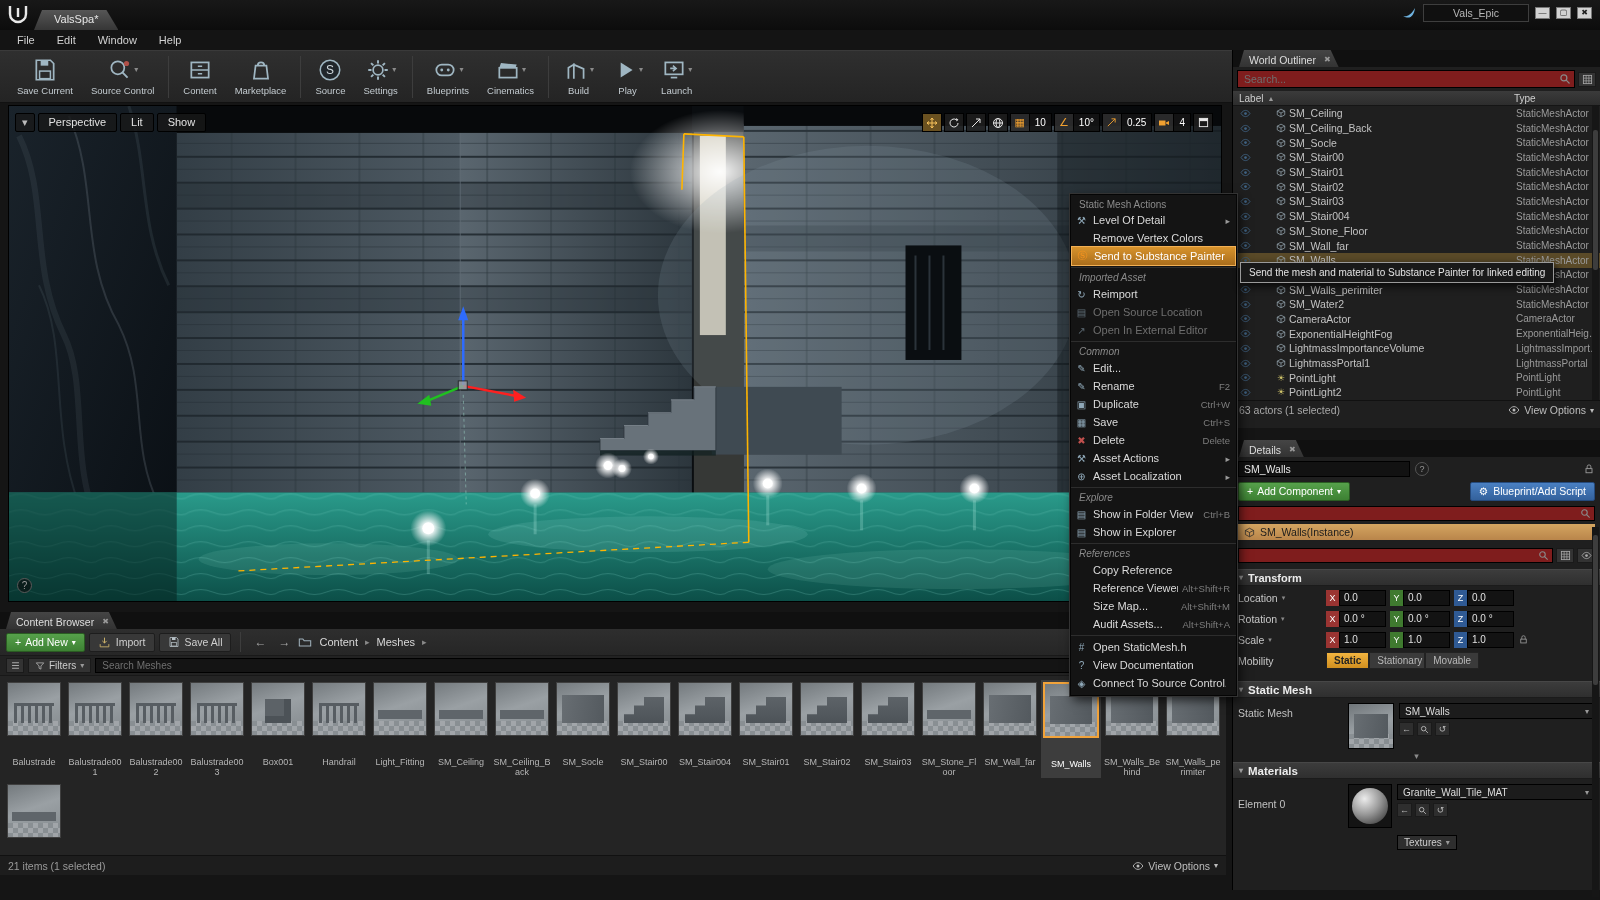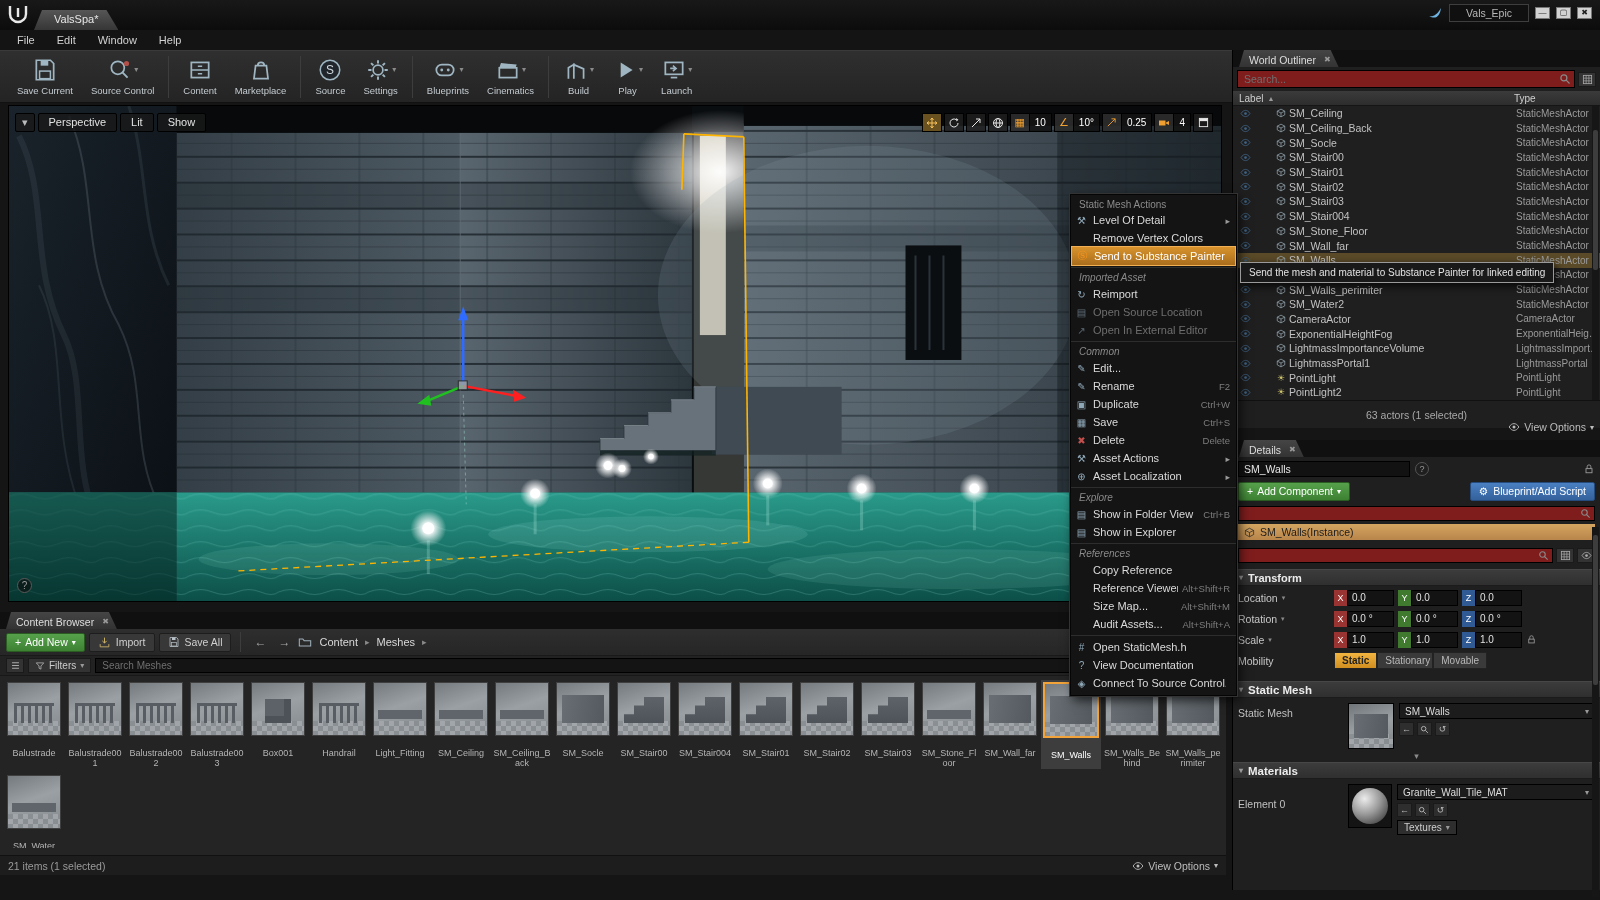--- a/index.html
+++ b/index.html
@@ -9,21 +9,21 @@
   svg.ic{display:block;}
   input{font-family:"Liberation Sans",sans-serif;outline:none;}
   ::placeholder{color:#6f6f6f;}
 
   
   .titlebar{position:absolute;left:0;top:0;width:1600px;height:30px;background:linear-gradient(#181818,#0c0c0c);display:flex;align-items:flex-end;}
   .ue-logo{position:absolute;left:6px;top:3px;width:24px;height:24px;color:#e8e8e8;}
   .doc-tab{margin-left:34px;height:20px;padding:3px 20px 0;background:linear-gradient(#565656,#363636);
            clip-path:polygon(8px 0,calc(100% - 12px) 0,100% 100%,0 100%);color:#e6e6e6;font-size:11px;}
   .tb-right{position:absolute;right:8px;top:4px;display:flex;align-items:center;gap:6px;}
-  .proj-badge{background:#101010;border:1px solid #3e3e3e;color:#b8b8b8;padding:2px 16px;font-size:10.5px;}
+  .proj-badge{background:#101010;border:1px solid #3e3e3e;color:#b8b8b8;padding:2px 29px;font-size:10.5px;}
   .win-btn{width:15px;height:12px;background:#d2d2d2;border:1px solid #777;color:#222;font-size:8px;line-height:10px;text-align:center;}
   .swoosh{color:#6fb3e0;}
 
   
   .menubar{position:absolute;left:0;top:30px;width:1600px;height:20px;background:#141414;display:flex;align-items:center;padding-left:6px;}
   .menu-item{padding:2px 11px;color:#d2d2d2;font-size:11px;}
 
   
   .toolbar{position:absolute;left:0;top:50px;width:1600px;height:53px;background:linear-gradient(#2f2f2f,#242424);
            border-top:1px solid #3a3a3a;border-bottom:1px solid #111;display:flex;align-items:center;padding-left:8px;}
@@ -69,21 +69,21 @@
   .asset.sel .thumb{border:2px solid #f2a33a;width:56px;height:56px;}
   .floor{position:absolute;bottom:0;left:0;right:0;height:14px;opacity:.85;
          background-image:linear-gradient(45deg,#a5a9ad 25%,transparent 25%,transparent 75%,#a5a9ad 75%),linear-gradient(45deg,#a5a9ad 25%,#888e92 25%,#888e92 75%,#a5a9ad 75%);
          background-size:10px 10px;background-position:0 0,5px 5px;}
   .fig{position:absolute;bottom:12px;left:50%;transform:translateX(-50%);}
   .s-railing .fig{width:40px;height:20px;border-top:3px solid #575d62;background:repeating-linear-gradient(90deg,#575d62 0 3px,transparent 3px 7px);}
   .s-cube .fig{width:26px;height:24px;background:#5c6267;box-shadow:inset -7px -7px 0 #4c5257;}
   .s-steps .fig{width:40px;height:26px;background:linear-gradient(#5d6368,#4d5358);clip-path:polygon(0 100%,0 66%,25% 66%,25% 33%,50% 33%,50% 0,100% 0,100% 100%);}
   .s-slab .fig{width:42px;height:28px;background:linear-gradient(100deg,#686e73,#53595e);}
   .s-flat .fig{width:44px;height:9px;background:#5f656a;bottom:16px;}
-  .alabel{font-size:9px;color:#b5b5b5;text-align:center;line-height:1.15;margin-top:12px;padding:0 1px;word-break:break-all;max-height:21px;overflow:hidden;}
+  .alabel{font-size:9px;color:#b5b5b5;text-align:center;line-height:1.15;margin-top:21px;padding:0 1px;word-break:break-all;max-height:21px;overflow:hidden;}
   .asset.sel .alabel{color:#fff;}
   .cb-status{position:absolute;left:0;bottom:0;width:100%;height:20px;background:#1d1d1d;border-top:1px solid #111;display:flex;align-items:center;padding:0 8px;color:#9a9a9a;font-size:10.5px;}
   .view-opts{margin-left:auto;display:flex;align-items:center;gap:4px;color:#bdbdbd;}
 
   
   .outliner{position:absolute;left:1232px;top:50px;width:368px;height:378px;background:#1f1f1f;border-left:1px solid #000;}
   .wo-searchrow{display:flex;align-items:center;gap:3px;margin:3px 4px;}
   .search-wrap{position:relative;flex:1;}
   .search-input{width:100%;height:18px;background:#7f1d1d;border:1px solid #000;color:#ccc;font-size:10.5px;padding:0 20px 0 6px;}
   .search-ic{position:absolute;right:4px;top:3px;color:#8a8a8a;}
@@ -94,57 +94,57 @@
   .wo-row{display:flex;align-items:center;height:14.7px;font-size:10.5px;color:#c2c2c2;padding-left:4px;}
   .wo-row.sel{background:#5a4a28;}
   .wo-eye{width:16px;color:#3f6283;display:flex;justify-content:center;}
   .wo-sp{width:20px;}
   .wo-cub{width:16px;color:#9fb0ba;display:flex;justify-content:center;}
   .wo-cub.lit::after{content:"☀";color:#cfc36a;font-size:9px;}
   .wo-label{flex:1;white-space:nowrap;overflow:hidden;text-overflow:ellipsis;}
   .wo-type{width:84px;color:#9a9a9a;font-size:10px;white-space:nowrap;overflow:hidden;text-overflow:ellipsis;}
   .wo-sbar{position:absolute;right:1px;top:0;width:7px;height:100%;background:#161616;}
   .wo-sthumb{position:absolute;left:1px;top:24px;width:5px;height:140px;background:#3d3d3d;border-radius:2px;}
-  .wo-footer{height:19px;border-top:1px solid #111;display:flex;align-items:center;padding:8px 6px;color:#a8a8a8;font-size:10.5px;flex-direction:column;}
+  .wo-footer{height:19px;border-top:1px solid #111;display:flex;align-items:center;padding:0 6px;color:#a8a8a8;font-size:10.5px;}
 
   .details{position:absolute;left:1232px;top:440px;width:368px;height:450px;background:#1f1f1f;border-left:1px solid #000;}
   .d-body{padding:3px 5px 0 5px;position:relative;}
   .d-namerow{display:flex;align-items:center;gap:5px;height:18px;margin-bottom:3px;}
   .d-name{width:172px;height:16px;background:#121212;border:1px solid #000;color:#e6e6e6;font-size:10.5px;padding:0 5px;}
   .round-ic{width:14px;height:14px;border-radius:50%;border:1px solid #555;color:#999;font-size:9px;display:flex;align-items:center;justify-content:center;}
   .d-btnrow{display:flex;align-items:center;justify-content:space-between;height:20px;margin-bottom:5px;}
   .btn-blue{background:linear-gradient(#4a80c2,#33619c);border:1px solid #254a7c;color:#fff;font-size:10.5px;height:19px;display:flex;align-items:center;gap:5px;padding:0 8px;border-radius:2px;}
   .d-search{position:relative;margin-bottom:3px;}
   .comp-row{height:16px;background:linear-gradient(#d4a561,#b9854a);color:#1c1c1c;font-size:10.5px;display:flex;align-items:center;gap:5px;padding:0 6px;margin-bottom:8px;}
   .d-search2{position:relative;display:flex;gap:3px;margin-bottom:6px;}
   .sec-hdr{height:17px;background:linear-gradient(#3c3c3c,#2f2f2f);border-top:1px solid #474747;border-bottom:1px solid #1b1b1b;
            display:flex;align-items:center;gap:5px;padding:0 6px;color:#ececec;font-size:11px;font-weight:bold;margin:0 -5px;}
   .big-hdr{font-size:11.5px;}
   .prop-row{display:flex;align-items:center;height:19px;margin-top:2px;}
-  .prop-label{width:96px;color:#c8c8c8;font-size:10.5px;display:flex;gap:4px;align-items:center;}
+  .prop-label{width:88px;color:#c8c8c8;font-size:10.5px;display:flex;gap:4px;align-items:center;}
   .axis{display:flex;align-items:center;margin-right:4px;}
   .tag{width:13px;height:16px;font-size:9px;color:#fff;display:flex;align-items:center;justify-content:center;}
   .tag.x{background:#9a3432;} .tag.y{background:#3f7a2f;} .tag.z{background:#2f5a94;}
   .val{width:47px;height:16px;background:#131313;border:1px solid #000;color:#e0e0e0;font-size:10px;display:flex;align-items:center;padding:0 4px;}
   .mob-btn{height:17px;background:#3a3a3a;border:1px solid #222;color:#b8b8b8;font-size:10px;display:flex;align-items:center;gap:3px;padding:0 7px;max-width:56px;overflow:hidden;white-space:nowrap;}
   .mob-btn.active{background:linear-gradient(#f2b440,#d08f1f);color:#222;font-weight:bold;}
   .sm-row{display:flex;margin-top:5px;}
   .sm-label{width:110px;color:#c0c0c0;font-size:10.5px;padding-top:4px;}
   .sm-right{flex:1;display:flex;gap:5px;}
   .sm-thumb{width:46px;height:46px;border:1px solid #000;position:relative;overflow:hidden;background:linear-gradient(160deg,#6f7579,#9aa0a4 50%,#7e8488);}
   .sm-ctl{flex:1;}
   .combo{background:#1c1c1c;border:1px solid #000;height:16px;display:flex;align-items:center;padding:0 5px;color:#ddd;font-size:10px;}
   .combo .cc{margin-left:auto;color:#9a9a9a;font-size:8px;}
   .mini-row{display:flex;gap:3px;margin-top:3px;}
   .mini{width:15px;height:14px;background:#2e2e2e;border:1px solid #1a1a1a;color:#b8b8b8;font-size:9px;display:flex;align-items:center;justify-content:center;}
   .expander{text-align:center;color:#8a8a8a;font-size:9px;height:11px;margin-top:2px;}
   .sphere{width:44px;height:44px;border:1px solid #000;background:#141414;position:relative;}
   .sphere::after{content:"";position:absolute;left:3px;top:3px;width:36px;height:36px;border-radius:50%;
                  background:radial-gradient(circle at 35% 30%,#ececec,#9a9a9a 45%,#3a3a3a 90%);}
-  .tex-btn{margin-top:3px;background:#2e2e2e;border:1px solid #000;color:#ccc;font-size:10px;height:15px;display:inline-flex;align-items:center;gap:4px;padding:0 6px;}
+  .tex-btn{margin-top:18px;background:#2e2e2e;border:1px solid #000;color:#ccc;font-size:10px;height:15px;display:inline-flex;align-items:center;gap:4px;padding:0 6px;}
   .d-sbar{position:absolute;right:1px;top:70px;width:7px;height:370px;background:#161616;}
   .d-sthumb{position:absolute;left:1px;top:8px;width:5px;height:150px;background:#3d3d3d;border-radius:2px;}
 
   
   .ctx{position:absolute;left:1070px;top:194px;width:167px;background:#141414;border:1px solid #050505;outline:1px solid #333;
        box-shadow:3px 4px 10px rgba(0,0,0,.7);padding:2px 0 3px;z-index:50;}
   .cm-title{color:#8c8c8c;font-size:10px;padding:2px 8px 1px;}
   .cm-entry{display:flex;align-items:center;height:18px;padding:0 6px 0 3px;gap:4px;font-size:11px;color:#dadada;}
   .cm-ic{width:15px;text-align:center;font-size:10px;color:#8fa8b8;flex:none;}
   .cm-label{flex:1;white-space:nowrap;overflow:hidden;}

